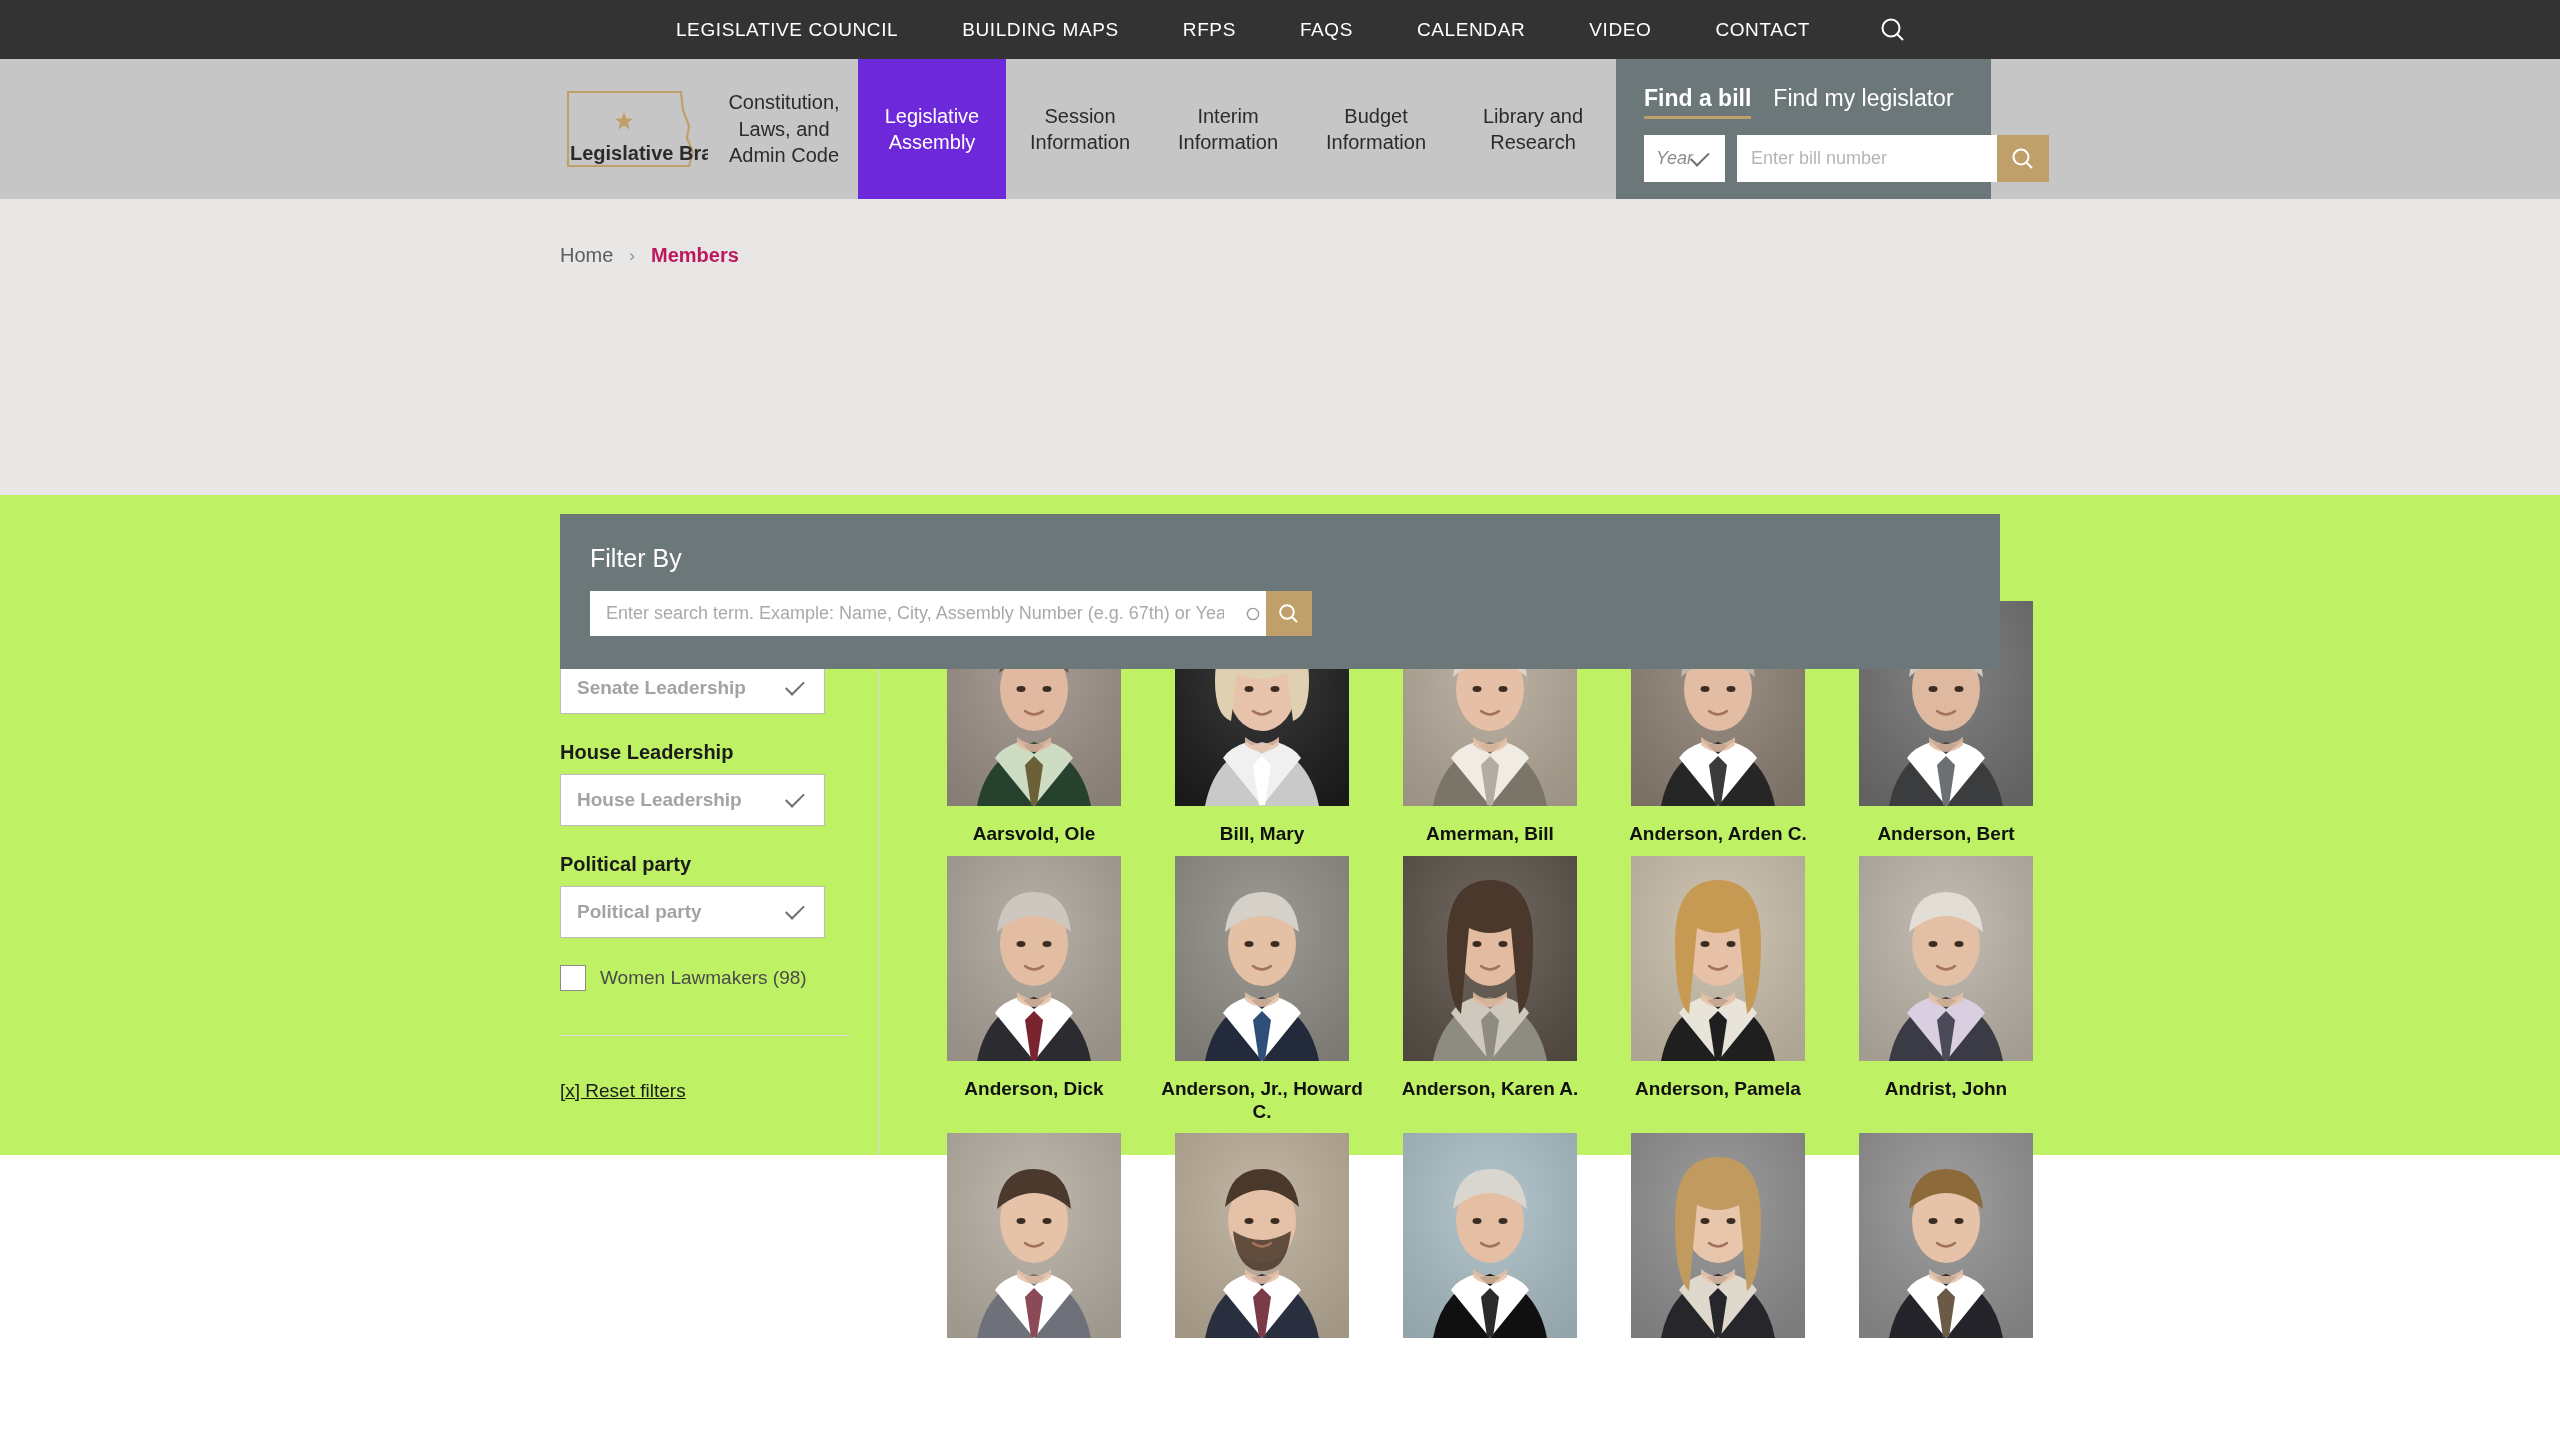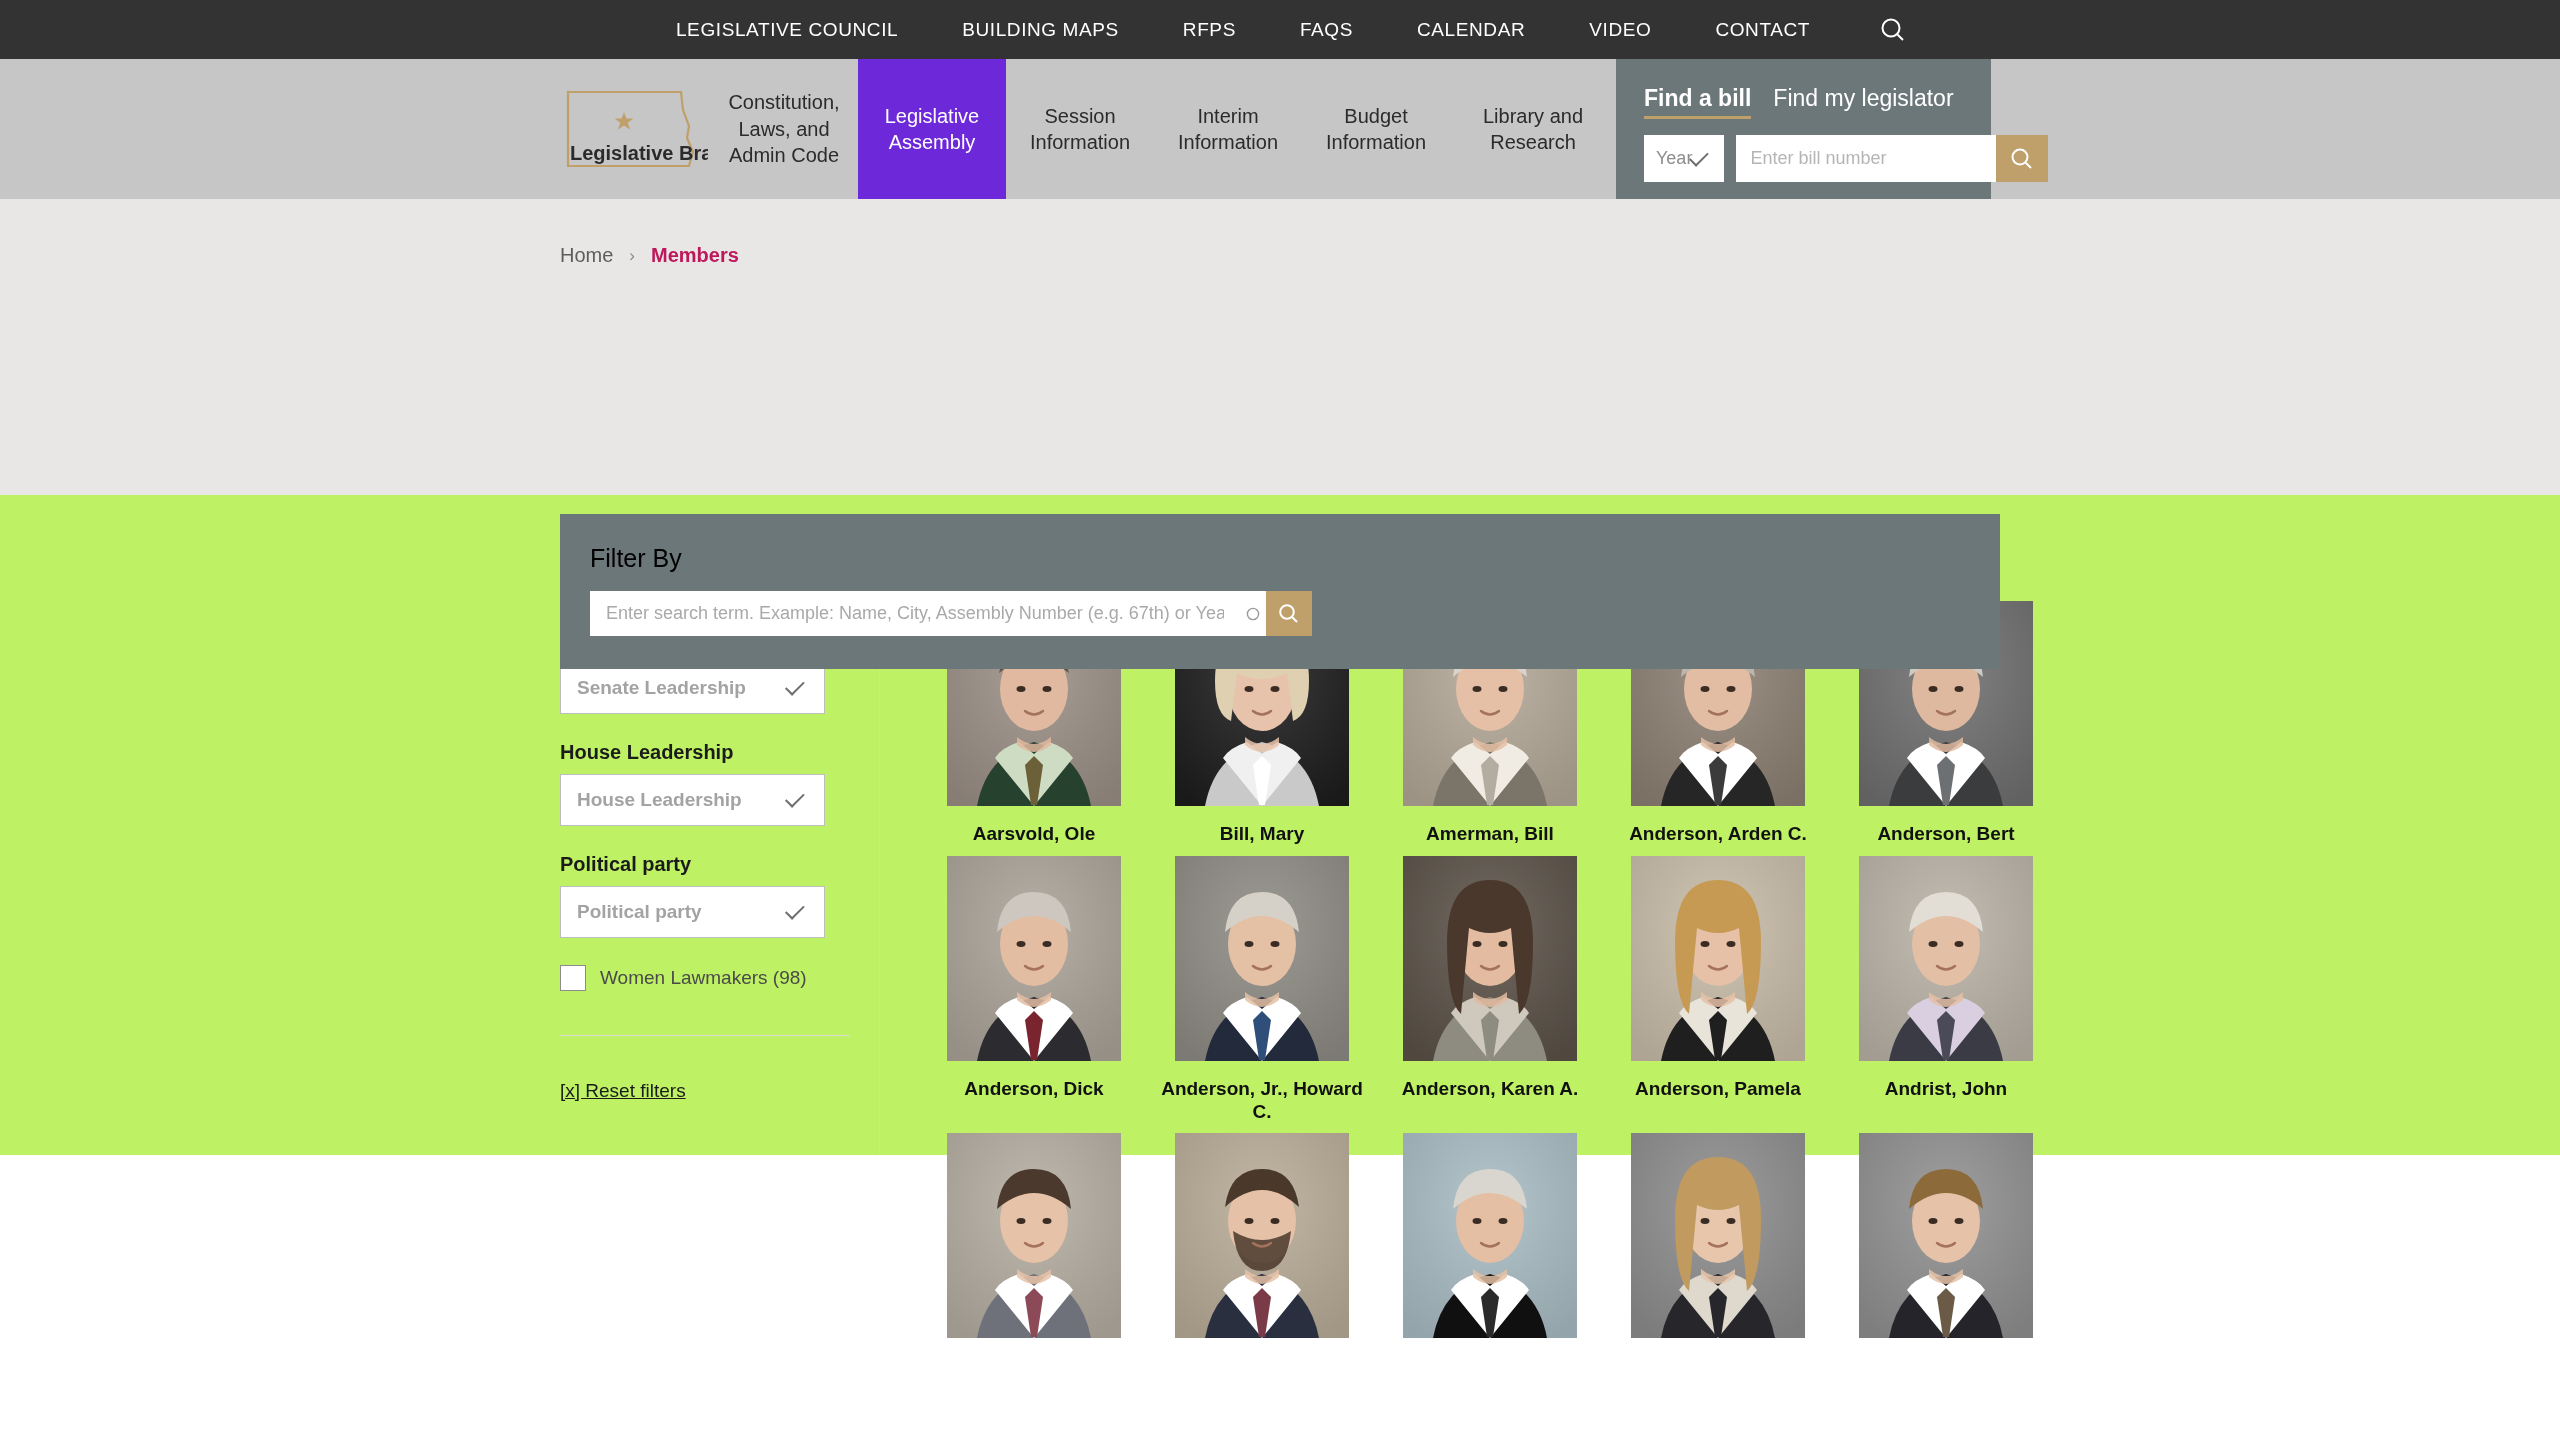--- a/index.html
+++ b/index.html
@@ -128,20 +128,21 @@
     height: 47px;
     background: #ffffff;
     border: none;
     display: flex;
     align-items: center;
     justify-content: space-between;
     padding: 0 10px 0 12px;
     color: #8d8d8d;
     font-size: 18px;
     cursor: pointer;
+    font-style: italic;
   }
   .fb-billbox {
     flex: 1;
     display: flex;
     align-items: stretch;
     height: 47px;
   }
   .fb-billinput {
     flex: 1;
     background: #ffffff;
@@ -187,21 +188,21 @@
     position: absolute;
     top: 315px;
     left: 560px;
     width: 1440px;
     height: 155px;
     background: #6b7779;
     padding: 30px 30px 0 30px;
     z-index: 5;
   }
   .filterby-title {
-    color: #000000;
+    color: #ffffff;
     font-size: 25px;
     margin-bottom: 18px;
   }
   .filterby-searchrow {
     display: flex;
     align-items: stretch;
     width: 722px;
     height: 45px;
   }
   .filterby-input {

